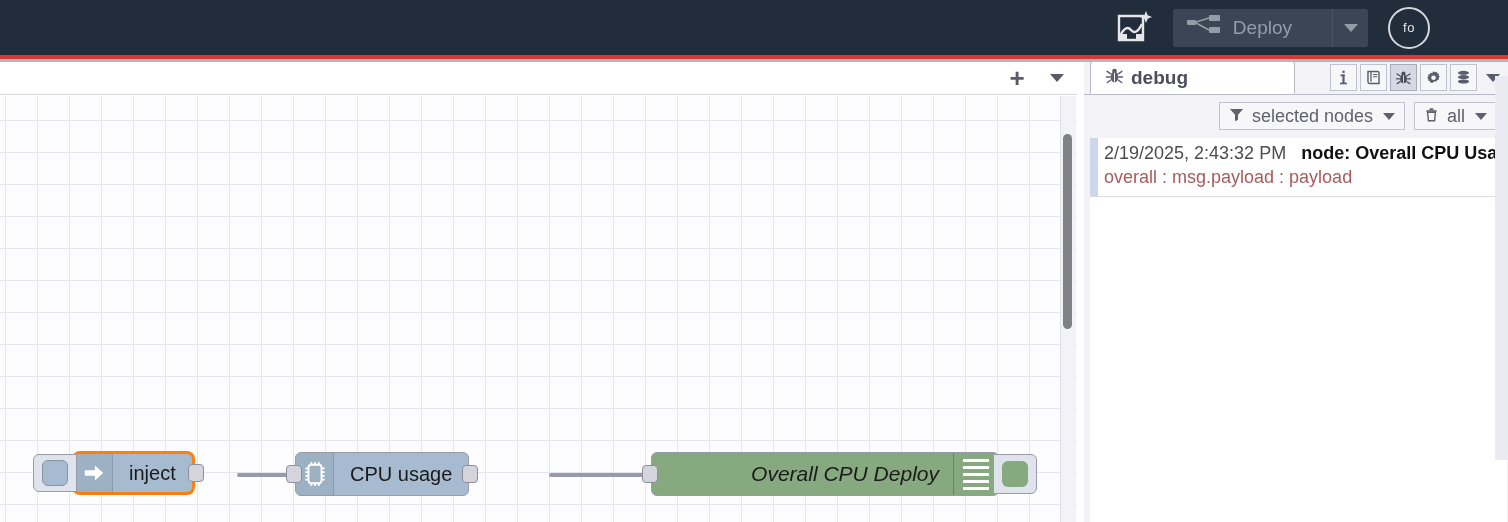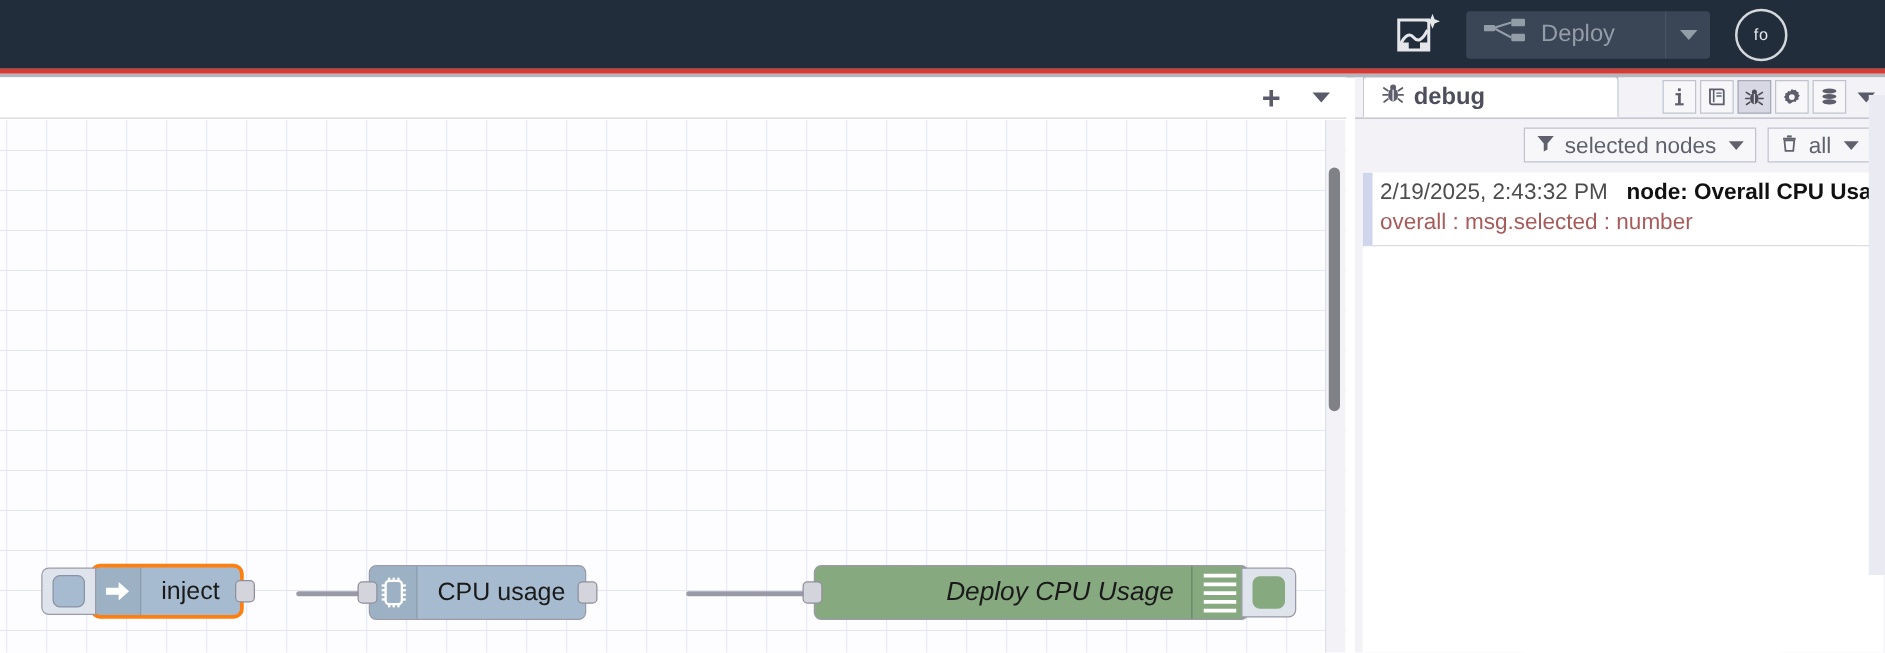--- a/index.html
+++ b/index.html
@@ -317,21 +317,21 @@
           </svg>
         </div>
         <div class="node-label">CPU usage</div>
       </div>
       <div class="port in"></div>
       <div class="port out"></div>
     </div>
 
     <div class="node" id="debug-node">
       <div class="node-body">
-        <div class="debug-label">Deploy CPU Usage</div>
+        <div class="debug-label">Overall CPU Deploy</div>
         <div class="debug-icon-cell">
           <div class="debug-lines">
             <i></i>
               <i></i>
               <i></i>
             <i></i>
               <i></i>
           </div>
         </div>
       </div>
@@ -434,17 +434,17 @@
       <span class="caret-x"></span>
     </div>
   </div>
 
   <div class="sb-msgs">
     <div class="msg">
       <div class="msg-head">
         <span>2/19/2025, 2:43:32 PM</span>
         <span class="node-name">node: Overall CPU Usage</span>
       </div>
-      <div class="msg-topic">overall : msg.selected : number</div>
+      <div class="msg-topic">overall : msg.payload : payload</div>
     </div>
   </div>
 </div>
 <div class="sb-right-edge"></div>
 
 </body></html>

